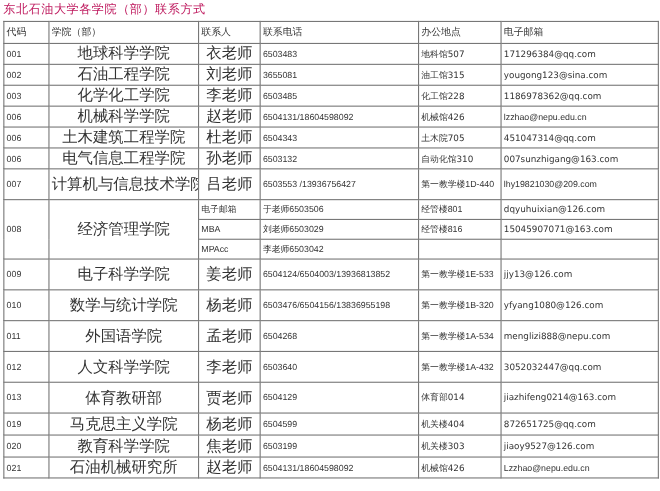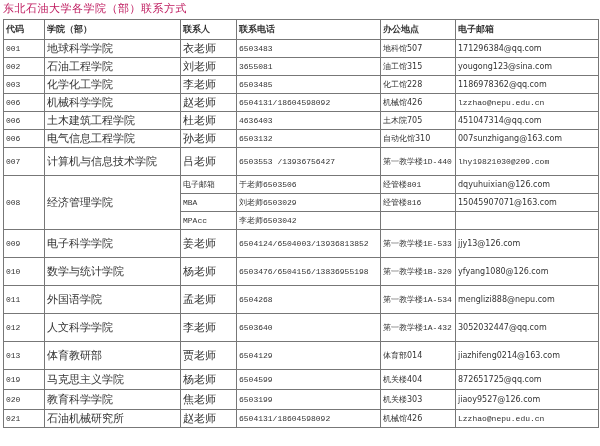--- a/index.html
+++ b/index.html
@@ -3,23 +3,23 @@
 <meta charset="utf-8">
 <style>
   html, body { margin: 0; padding: 0; background: #ffffff; }
   body { width: 600px; height: 446px; overflow: hidden; position: relative;
          font-family: "DejaVu Sans", "Liberation Sans", sans-serif; color: #222; }
   .title { position: absolute; left: 3px; top: 1px; font-size: 11px; color: #be185d; letter-spacing: 0.5px; }
   table { position: absolute; left: 3px; top: 19px; width: 595px;
           border-collapse: collapse; table-layout: fixed; }
   td, th { border: 1px solid #777; padding: 0 2px; font-size: 8px; color: #333;
            overflow: hidden; white-space: nowrap; text-align: left; font-weight: normal; }
-  th { font-weight: bold; height: 19px; font-size: 9px; font-family: "DejaVu Serif", serif; }
-  td.name { font-size: 11px; }
-  td.serif { font-family: Liberation Mono, monospace; margin-top: 13px; }
+  th { font-weight: normal; height: 19px; font-size: 9px; font-family: "DejaVu Serif", serif; }
+  td.name { font-size: 14px; text-align: center; }
+  td.serif { font-family: Liberation Sans, sans-serif; margin-top: 13px; }
   tr.r18 td { height: 17px; }
   tr.r28 td { height: 27px; }
   tr.r20 td { height: 19px; }
   col.c0 { width: 41px; } col.c1 { width: 136px; } col.c2 { width: 56px; }
   col.c3 { width: 144px; } col.c4 { width: 75px; } col.c5 { width: 143px; }
 </style>
 </head>
 <body>
 
 <div class="title">东北石油大学各学院（部）联系方式</div>
@@ -73,21 +73,21 @@
       <td class="name">机械科学学院</td>
       <td class="name">赵老师</td>
       <td class="serif">6504131/18604598092</td>
       <td>机械馆426</td>
       <td class="serif">lzzhao@nepu.edu.cn</td>
     </tr>
     <tr class="r18">
       <td class="serif">006</td>
       <td class="name">土木建筑工程学院</td>
       <td class="name">杜老师</td>
-      <td class="serif">4636403</td>
+      <td class="serif">6504343</td>
       <td>土木院705</td>
       <td>451047314@qq.com</td>
     </tr>
     <tr class="r18">
       <td class="serif">006</td>
       <td class="name">电气信息工程学院</td>
       <td class="name">孙老师</td>
       <td class="serif">6503132</td>
       <td>自动化馆310</td>
       <td>007sunzhigang@163.com</td>

